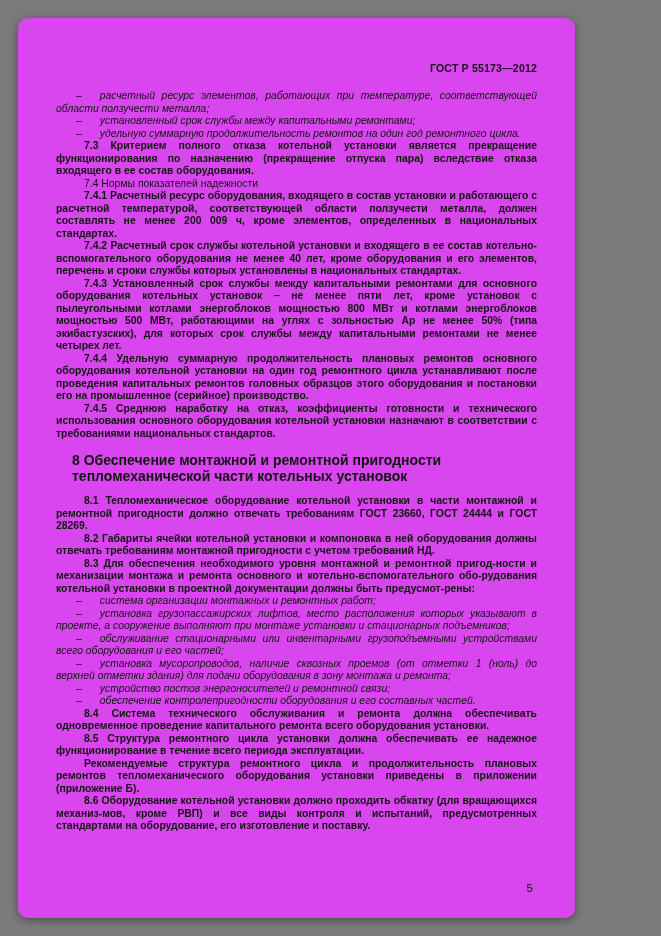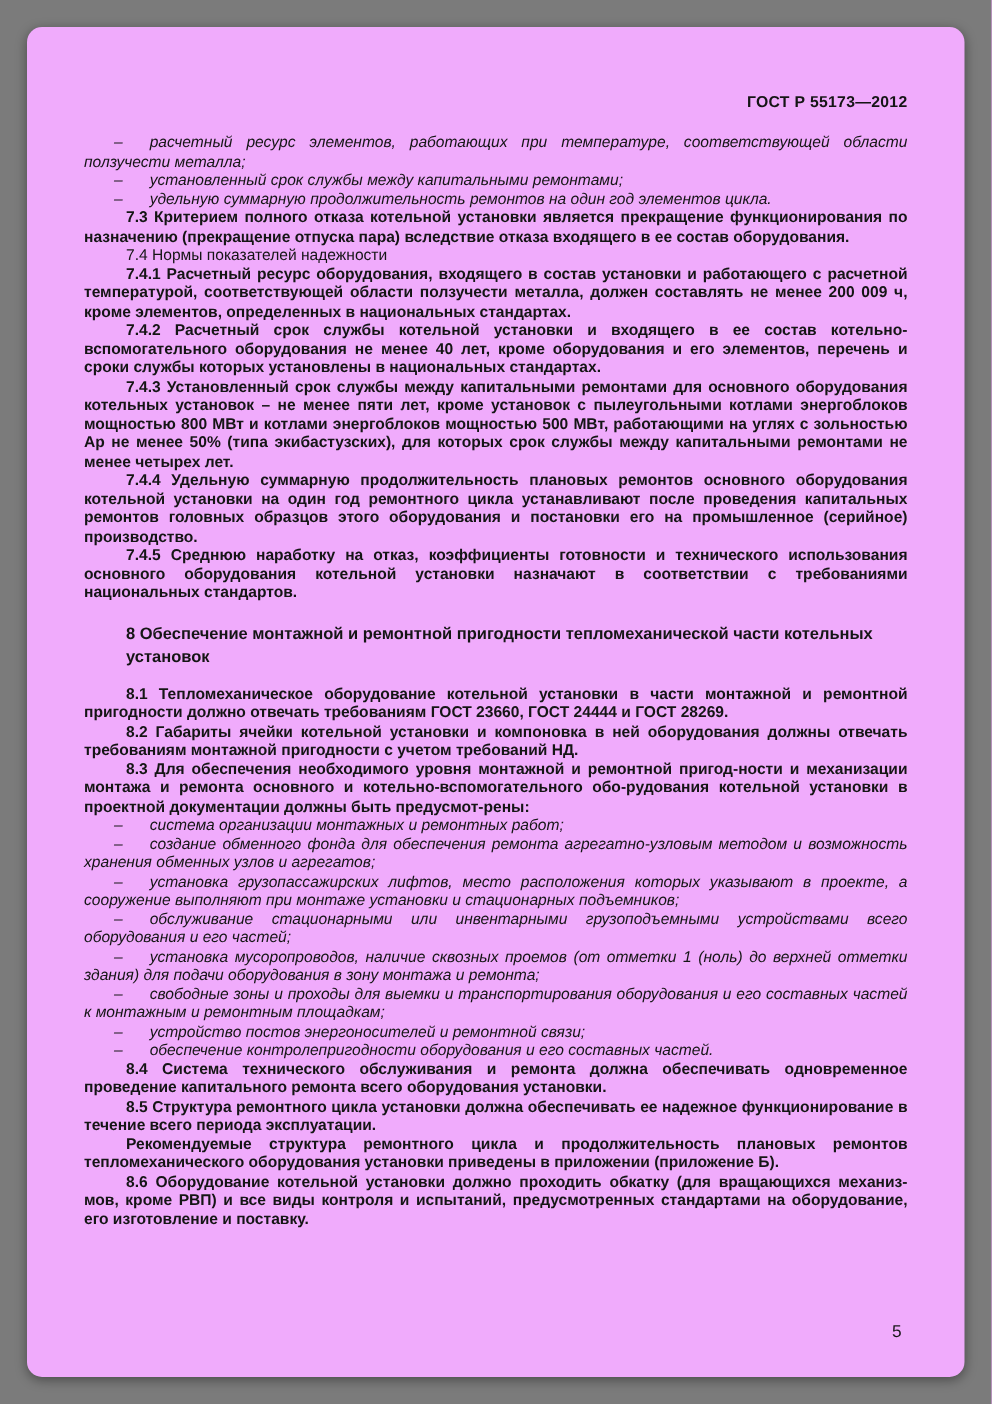--- a/index.html
+++ b/index.html
@@ -10,23 +10,23 @@
     width: 661px;
     height: 936px;
     background: #7b7b7b;
     font-family: "Liberation Sans", sans-serif;
     position: relative;
   }
   .page {
     position: absolute;
     left: 18px;
     top: 18px;
-    width: 625px;
+    width: 557px;
     height: 900px;
-    background: #f0abfc;
+    background: #d946ef;
     border-radius: 10px;
     box-shadow: 0 2px 8px rgba(0,0,0,0.4);
     box-sizing: border-box;
     padding: 44px 38px 30px 38px;
     overflow: hidden;
     color: #151515;
   }
   .doc-header {
     text-align: right;
     font-weight: bold;
@@ -53,61 +53,59 @@
   p.dash {
     text-indent: 0;
     font-style: italic;
   }
   .dash-glyph {
     display: inline-block;
     margin-left: 20px;
     margin-right: 18px;
   }
   h2.section {
-    font-size: 11px;
+    font-size: 14px;
     line-height: 15.6px;
     font-weight: bold;
-    margin: 13px 0 11px 28px;
+    margin: 13px 0 11px 16px;
     text-align: left;
   }
   .page-number {
     position: absolute;
     right: 42px;
     bottom: 24px;
     font-size: 11.5px;
     color: #151515;
   }
 </style>
 </head>
 <body>
 
 <div class="page">
   <div class="doc-header">ГОСТ Р 55173—2012</div>
 
   <div class="body-text">
       <p class="dash"><span class="dash-glyph">–</span><span>расчетный ресурс элементов, работающих при температуре, соответствующей области ползучести металла;</span></p>
       <p class="dash"><span class="dash-glyph">–</span><span>установленный срок службы между капитальными ремонтами;</span></p>
-      <p class="dash"><span class="dash-glyph">–</span><span>удельную суммарную продолжительность ремонтов на один год элементов цикла.</span></p>
+      <p class="dash"><span class="dash-glyph">–</span><span>удельную суммарную продолжительность ремонтов на один год ремонтного цикла.</span></p>
       <p class="para">7.3 Критерием полного отказа котельной установки является прекращение функционирования по назначению (прекращение отпуска пара) вследствие отказа входящего в ее состав оборудования.</p>
       <p class="bold">7.4 Нормы показателей надежности</p>
       <p class="para">7.4.1 Расчетный ресурс оборудования, входящего в состав установки и работающего с расчетной температурой, соответствующей области ползучести металла, должен составлять не менее 200 009 ч, кроме элементов, определенных в национальных стандартах.</p>
       <p class="para">7.4.2 Расчетный срок службы котельной установки и входящего в ее состав котельно-вспомогательного оборудования не менее 40 лет, кроме оборудования и его элементов, перечень и сроки службы которых установлены в национальных стандартах.</p>
       <p class="para">7.4.3 Установленный срок службы между капитальными ремонтами для основного оборудования котельных установок – не менее пяти лет, кроме установок с пылеугольными котлами энергоблоков мощностью 800 МВт и котлами энергоблоков мощностью 500 МВт, работающими на углях с зольностью Ар не менее 50% (типа экибастузских), для которых срок службы между капитальными ремонтами не менее четырех лет.</p>
       <p class="para">7.4.4 Удельную суммарную продолжительность плановых ремонтов основного оборудования котельной установки на один год ремонтного цикла устанавливают после проведения капитальных ремонтов головных образцов этого оборудования и постановки его на промышленное (серийное) производство.</p>
       <p class="para">7.4.5 Среднюю наработку на отказ, коэффициенты готовности и технического использования основного оборудования котельной установки назначают в соответствии с требованиями национальных стандартов.</p>
       <h2 class="section">8 Обеспечение монтажной и ремонтной пригодности тепломеханической части котельных установок</h2>
       <p class="para">8.1 Тепломеханическое оборудование котельной установки в части монтажной и ремонтной пригодности должно отвечать требованиям ГОСТ 23660, ГОСТ 24444 и ГОСТ 28269.</p>
       <p class="para">8.2 Габариты ячейки котельной установки и компоновка в ней оборудования должны отвечать требованиям монтажной пригодности с учетом требований НД.</p>
       <p class="para">8.3 Для обеспечения необходимого уровня монтажной и ремонтной пригод-ности и механизации монтажа и ремонта основного и котельно-вспомогательного обо-рудования котельной установки в проектной документации должны быть предусмот-рены:</p>
       <p class="dash"><span class="dash-glyph">–</span><span>система организации монтажных и ремонтных работ;</span></p>
-      <p class="dash"><span class="dash-glyph">–</span><span>создание обменного фонда для обеспечения ремонта агрегатно-узловым методом и возможность хранения обменных узлов и агрегатов;</span></p>
       <p class="dash"><span class="dash-glyph">–</span><span>установка грузопассажирских лифтов, место расположения которых указывают в проекте, а сооружение выполняют при монтаже установки и стационарных подъемников;</span></p>
       <p class="dash"><span class="dash-glyph">–</span><span>обслуживание стационарными или инвентарными грузоподъемными устройствами всего оборудования и его частей;</span></p>
       <p class="dash"><span class="dash-glyph">–</span><span>установка мусоропроводов, наличие сквозных проемов (от отметки 1 (ноль) до верхней отметки здания) для подачи оборудования в зону монтажа и ремонта;</span></p>
-      <p class="dash"><span class="dash-glyph">–</span><span>свободные зоны и проходы для выемки и транспортирования оборудования и его составных частей к монтажным и ремонтным площадкам;</span></p>
       <p class="dash"><span class="dash-glyph">–</span><span>устройство постов энергоносителей и ремонтной связи;</span></p>
       <p class="dash"><span class="dash-glyph">–</span><span>обеспечение контролепригодности оборудования и его составных частей.</span></p>
       <p class="para">8.4 Система технического обслуживания и ремонта должна обеспечивать одновременное проведение капитального ремонта всего оборудования установки.</p>
       <p class="para">8.5 Структура ремонтного цикла установки должна обеспечивать ее надежное функционирование в течение всего периода эксплуатации.</p>
       <p class="para">Рекомендуемые структура ремонтного цикла и продолжительность плановых ремонтов тепломеханического оборудования установки приведены в приложении (приложение Б).</p>
       <p class="para">8.6 Оборудование котельной установки должно проходить обкатку (для вращающихся механиз-мов, кроме РВП) и все виды контроля и испытаний, предусмотренных стандартами на оборудование, его изготовление и поставку.</p>
     </div>
 
   <div class="page-number">5</div>
 </div>

